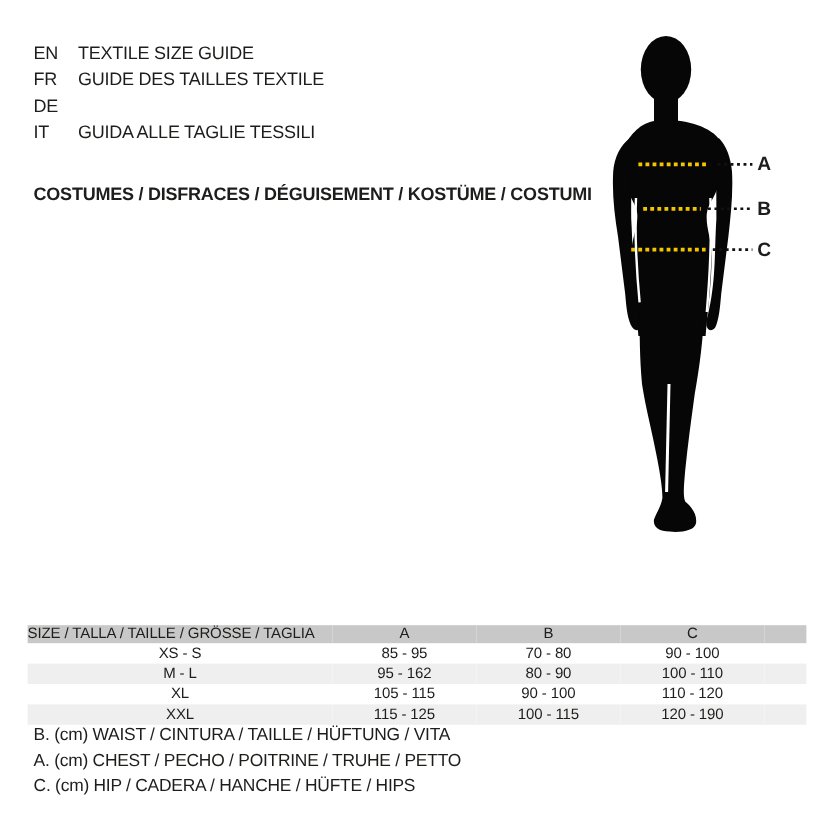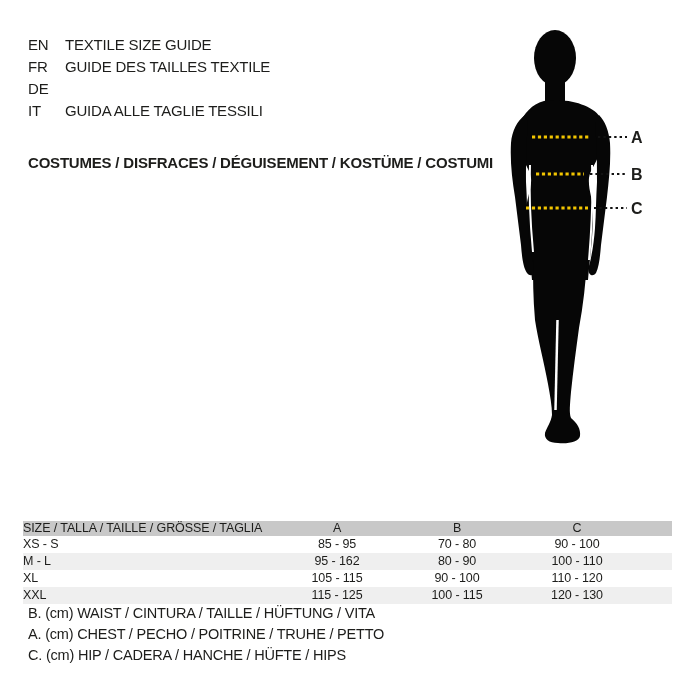--- a/index.html
+++ b/index.html
@@ -22,21 +22,21 @@
   .measure-label{position:absolute;left:631px;font-size:16px;font-weight:bold;line-height:17px;}
   .ml-a{top:129px;} .ml-b{top:166px;} .ml-c{top:200px;}
 
   
   .section-title{position:absolute;left:28px;top:455px;font-size:15px;line-height:16px;
                  letter-spacing:-0.2px;white-space:nowrap;}
   table.size-table{position:absolute;left:23px;top:485px;width:649px;border-collapse:collapse;
                    font-size:12.5px;letter-spacing:-0.1px;table-layout:fixed;margin-top:36px;}
   .size-table th,.size-table td{padding:0;margin:0;font-weight:normal;white-space:nowrap;overflow:visible;}
   .size-table thead th{background:#c8c8c8;height:15px;line-height:15px;}
-  .size-table tbody td{height:17px;line-height:17px;}
+  .size-table tbody td{height:17px;line-height:17px;text-align:center;}
   .size-table tbody tr:nth-child(even){background:#efefef;}
   .col-size{text-align:left;padding-left:7px;}
   .col-val{text-align:center;}
 
   
   .legend{position:absolute;left:28px;top:603px;font-size:14.5px;letter-spacing:-0.2px;}
   .legend-line{height:21px;line-height:21px;white-space:nowrap;}
 </style>
 </head>
 <body>
@@ -169,21 +169,21 @@
         <td class="col-size">XL</td>
         <td class="col-val">105 - 115</td>
         <td class="col-val">90 - 100</td>
         <td class="col-val">110 - 120</td>
         <td></td>
       </tr>
       <tr>
         <td class="col-size">XXL</td>
         <td class="col-val">115 - 125</td>
         <td class="col-val">100 - 115</td>
-        <td class="col-val">120 - 130</td>
+        <td class="col-val">120 - 190</td>
         <td></td>
       </tr>
     </tbody>
   </table>
 
   <div class="legend">
     <div class="legend-line">B. (cm) WAIST / CINTURA / TAILLE / HÜFTUNG / VITA</div>
     <div class="legend-line">A. (cm) CHEST / PECHO / POITRINE / TRUHE / PETTO</div>
     <div class="legend-line">C. (cm) HIP / CADERA / HANCHE / HÜFTE / HIPS</div>
   </div>

